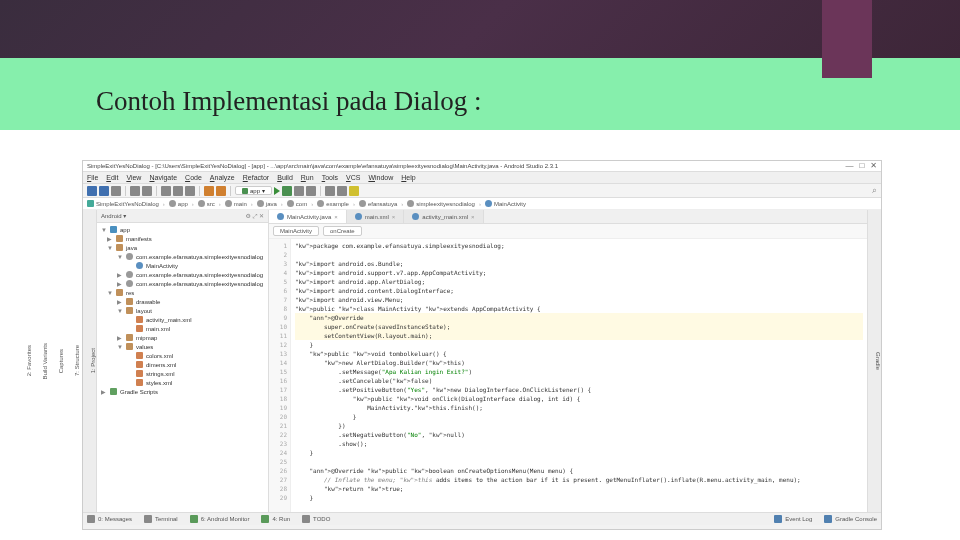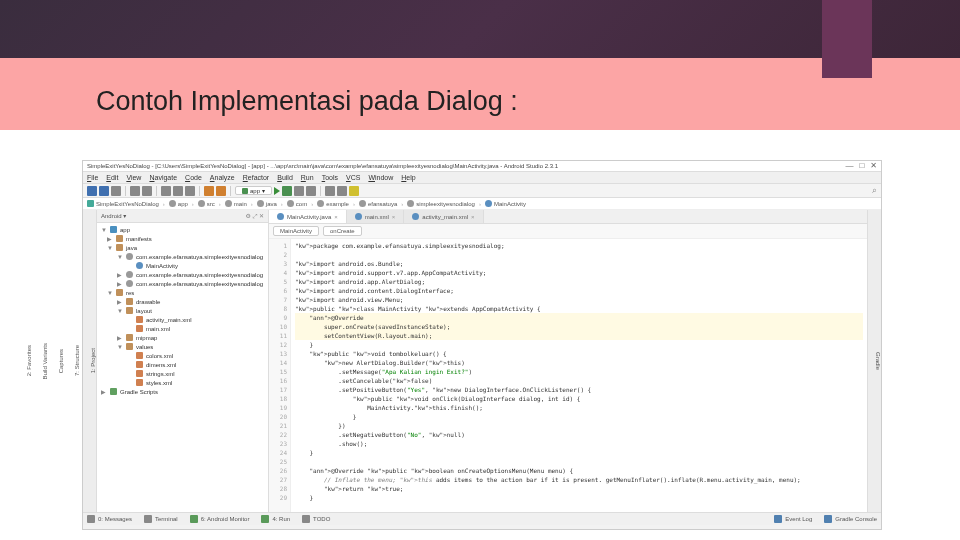--- a/index.html
+++ b/index.html
@@ -1,18 +1,18 @@
 <!DOCTYPE html>
 <html><head>
 <meta charset="utf-8">
 <style>
   * { box-sizing: border-box; margin: 0; padding: 0; }
   body { width: 960px; height: 540px; font-family: Arial, sans-serif; background: #fff; overflow: hidden; }
   
-  .slide-header { position: relative; height: 130px; background: #fca5a5; }
+  .slide-header { position: relative; height: 130px; background: #86efac; font-family: Liberation Serif, serif; }
   .header-bar { position: absolute; top: 0; left: 0; right: 0; height: 58px; background: linear-gradient(135deg, #3a2d3e 0%, #4a2f48 50%, #3d2638 100%); }
   .header-accent { position: absolute; right: 88px; top: 0; width: 50px; height: 78px; background: #6b3559; }
   .slide-title { position: absolute; left: 96px; top: 86px; font-size: 27px; color: #222; font-weight: 400; }
   
   .ide { position: absolute; top: 160px; left: 82px; width: 800px; height: 370px; background: #f2f2f2; font-size: 6px; border: 1px solid #ccc; }
   .ide-title { background: #fff; padding: 2px 4px; font-size: 6px; color: #444; border-bottom: 1px solid #ddd; }
   .menubar { background: #f0f0f0; padding: 2px 4px; font-size: 7px; color: #333; border-bottom: 1px solid #ddd; display: flex; gap: 8px; }
   .menubar span { cursor: pointer; }
   .menubar span u { text-decoration: underline; }
   .toolbar { background: #f4f4f4; padding: 2px 4px; display: flex; gap: 2px; align-items: center; border-bottom: 1px solid #ddd; height: 14px; }

